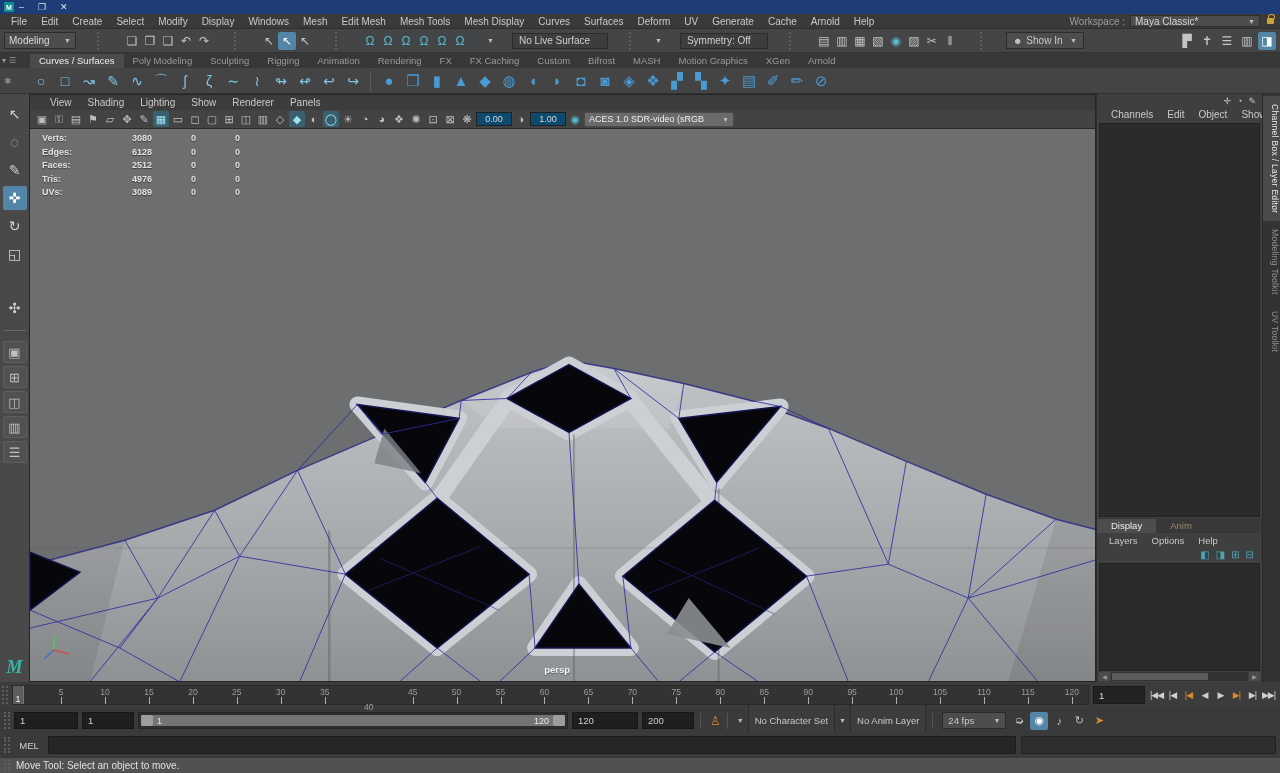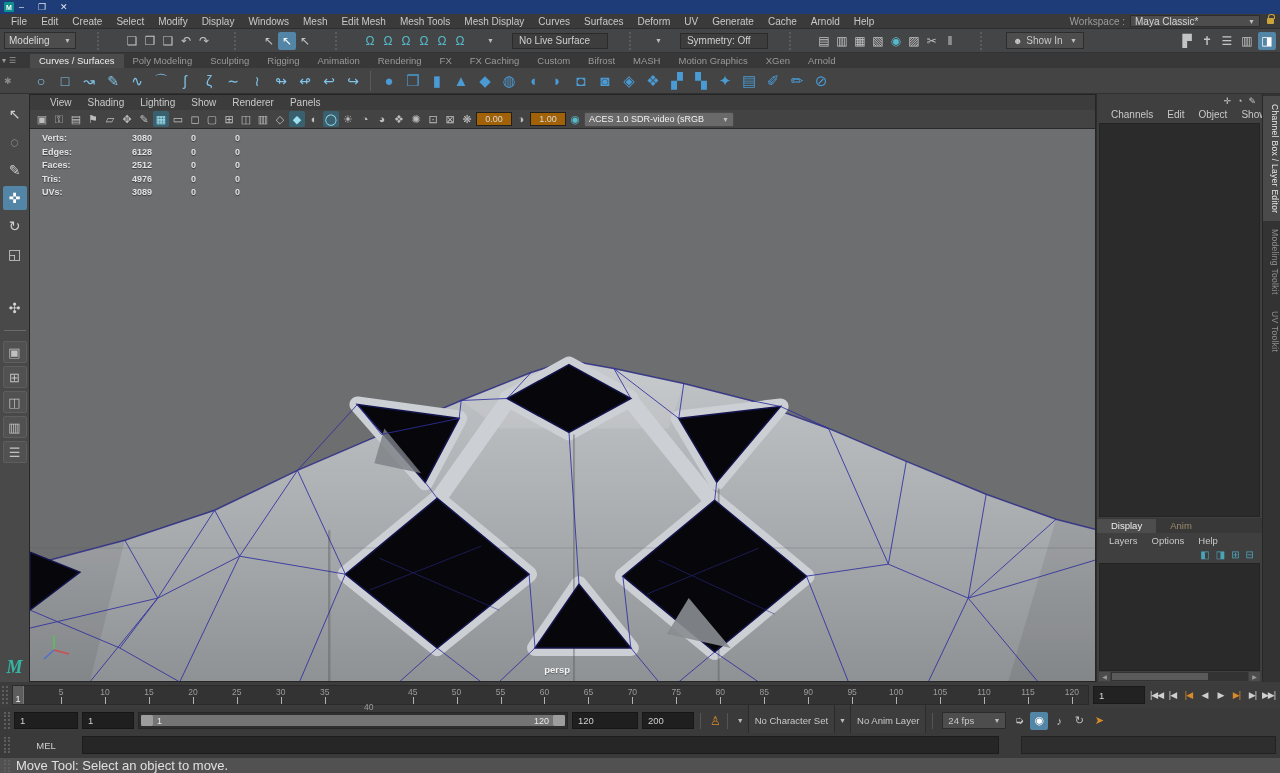--- a/index.html
+++ b/index.html
@@ -56,21 +56,21 @@
   .layout-btn { width:24px; height:22px; display:flex; align-items:center; justify-content:center; font-size:13px; color:#c0c0c0; border:1px solid #5e5e5e; background:#515151; border-radius:2px; }
   .maya-logo { margin-top:auto; margin-bottom:4px; font-family:"Liberation Serif", serif; font-weight:bold; font-style:italic; font-size:18px; color:#35b6a5; }
 
   .viewport { flex:1 1 auto; display:flex; flex-direction:column; border:1px solid #252525; min-width:0; }
   .vp-menus { height:15px; background:#3c3c3c; display:flex; align-items:center; padding-left:12px; gap:2px; flex:0 0 auto; }
   .vp-menu { padding:0 8px; font-size:10px; color:#c9c9c9; }
   .vp-toolbar { height:19px; background:#434343; display:flex; align-items:center; gap:1px; padding:0 4px; flex:0 0 auto; border-bottom:1px solid #2a2a2a; }
   .vp-icon { width:16px; height:16px; display:flex; align-items:center; justify-content:center; font-size:11px; color:#bdbdbd; border-radius:2px; }
   .vp-icon.active { background:#39606f; color:#9fe0ef; }
   .vp-icon.teal { color:#57b9c9; }
-  .vp-num { width:36px; height:14px; background:#a16207; border:1px solid #1f1f1f; color:#d8d8d8; font-size:9px; text-align:center; font-family:"Liberation Sans", sans-serif; }
+  .vp-num { width:36px; height:14px; background:#0c4a6e; border:1px solid #1f1f1f; color:#d8d8d8; font-size:9px; text-align:center; font-family:"Liberation Sans", sans-serif; }
   .vp-cms { background:#6a6a6a; border:1px solid #4a4a4a; height:15px; width:150px; display:flex; align-items:center; justify-content:space-between; padding:0 4px; color:#f0f0f0; font-size:9px; border-radius:2px; }
   .vp-canvas { flex:1 1 auto; position:relative; background:#6d6e70; overflow:hidden; }
   .vp-canvas svg { position:absolute; inset:0; }
   .hud { position:absolute; top:4px; left:12px; color:#e2e2e2; font-size:9px; font-weight:bold; text-shadow:0 1px 1px rgba(0,0,0,.45); }
   .hud-row { display:flex; height:13.5px; }
   .hud-row .hl { width:52px; }
   .hud-row .hv { width:58px; text-align:right; }
   .hud-row .h0 { width:44px; text-align:right; }
   .persp-label { position:absolute; left:49.5%; bottom:6px; transform:translateX(-50%); color:#f2f2f2; font-size:9.5px; font-weight:bold; text-shadow:0 1px 1px rgba(0,0,0,.4); }
 
@@ -118,28 +118,28 @@
   .range-handle { position:absolute; top:2px; bottom:2px; width:12px; background:#9d9d9d; border-radius:2px; }
   .rb-sep { width:4px; height:16px; border-left:1px solid #555; margin:0 2px; }
   .char-icon { color:#d98a2b; font-size:12px; }
   .rb-select { background:#3d3d3d; border:1px solid #2b2b2b; height:17px; display:flex; align-items:center; gap:4px; padding:16px 6px; color:#c9c9c9; font-size:9.5px; }
   .fps-select { background:#4d4d4d; border:1px solid #2b2b2b; height:17px; width:64px; display:flex; align-items:center; justify-content:space-between; padding:0 5px; font-size:9.5px; }
   .rb-icon { width:18px; height:18px; display:flex; align-items:center; justify-content:center; color:#c4c4c4; font-size:11px; border-radius:2px; }
   .rb-icon.active { background:#5285a6; color:#fff; }
   .rb-icon.orange { color:#d98a2b; }
 
   
-  .commandline { height:24px; background:#3a3a3a; display:flex; align-items:center; gap:22px; padding:2px 4px; flex:0 0 auto; }
+  .commandline { height:24px; background:#3a3a3a; display:flex; align-items:center; gap:5px; padding:2px 4px; flex:0 0 auto; }
   .mel-label { width:28px; text-align:center; color:#cfcfcf; font-size:9.5px; }
   .mel-input { flex:1; height:18px; background:#262626; border:1px solid #1c1c1c; color:#ddd; padding:0 5px; }
   .mel-output { width:255px; height:18px; background:#2e2e2e; border:1px solid #222; }
 
   
   .helpline { height:16px; background:#515151; display:flex; align-items:center; gap:6px; padding:0 4px; flex:0 0 auto; border-top:1px solid #3a3a3a; }
-  .help-text { color:#e0e0e0; font-size:13px; }
+  .help-text { color:#e0e0e0; font-size:10px; }
 </style>
 </head>
 <body>
 
 <div class="app">
 
   <div class="titlebar">
     <span class="maya-badge">M</span>
     <span class="win-btns">
       <span>–</span>

